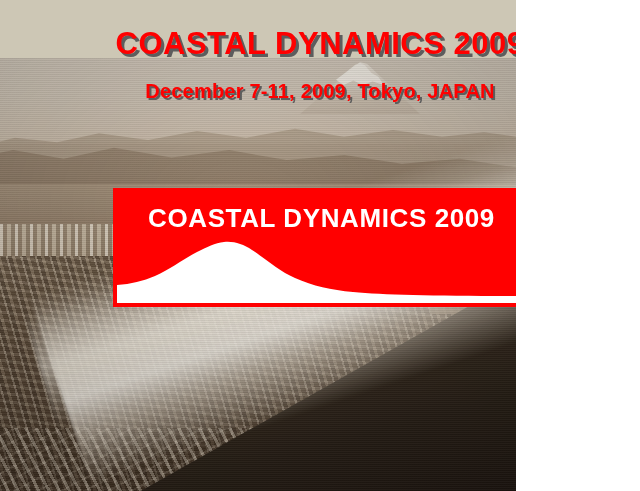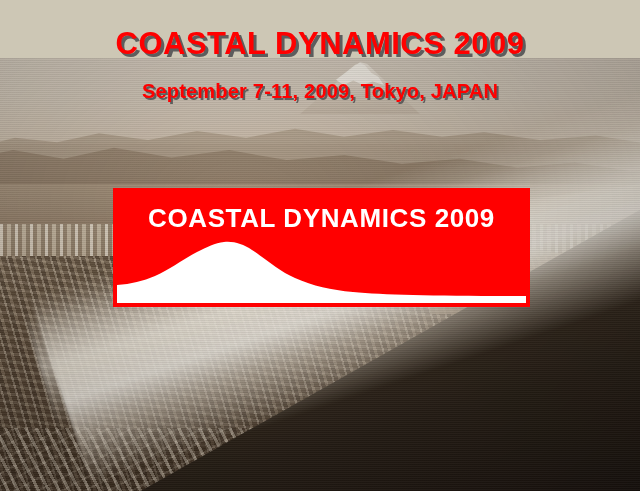--- a/index.html
+++ b/index.html
@@ -7,21 +7,21 @@
     margin: 0;
     padding: 0;
     background: #ffffff;
   }
   body {
     font-family: "Liberation Sans", sans-serif;
   }
 
   #poster {
     position: relative;
-    width: 640px;
+    width: 516px;
     height: 491px;
     overflow: hidden;
     background: #cdc7b5;
   }
 
   
   .photo {
     position: absolute;
     left: 0;
     top: 58px;
@@ -234,21 +234,21 @@
     <div class="headland"></div>
     <div class="ocean"></div>
     <div class="beach"></div>
     <div class="beach2"></div>
     <div class="wash"></div>
     <div class="grain"></div>
   </div>
 
   <div class="title">COASTAL DYNAMICS 2009</div>
 
-  <div class="subtitle">September 7-11, 2009, Tokyo, JAPAN</div>
+  <div class="subtitle">December 7-11, 2009, Tokyo, JAPAN</div>
 
   <div class="logo-box">
     <div class="logo-text">COASTAL DYNAMICS 2009</div>
     <svg class="logo-wave" viewBox="0 0 409 62" preserveAspectRatio="none">
       <path d="M0,44 C14,43 26,40 38,35 C54,28 66,18 80,11 C90,6 98,2 107,1
                C117,0 126,3 135,9 C150,19 162,30 178,37 C196,45 214,49 236,51
                C268,54 320,55 409,55 L409,62 L0,62 Z" fill="#ffffff"></path>
     </svg>
   </div>
 

